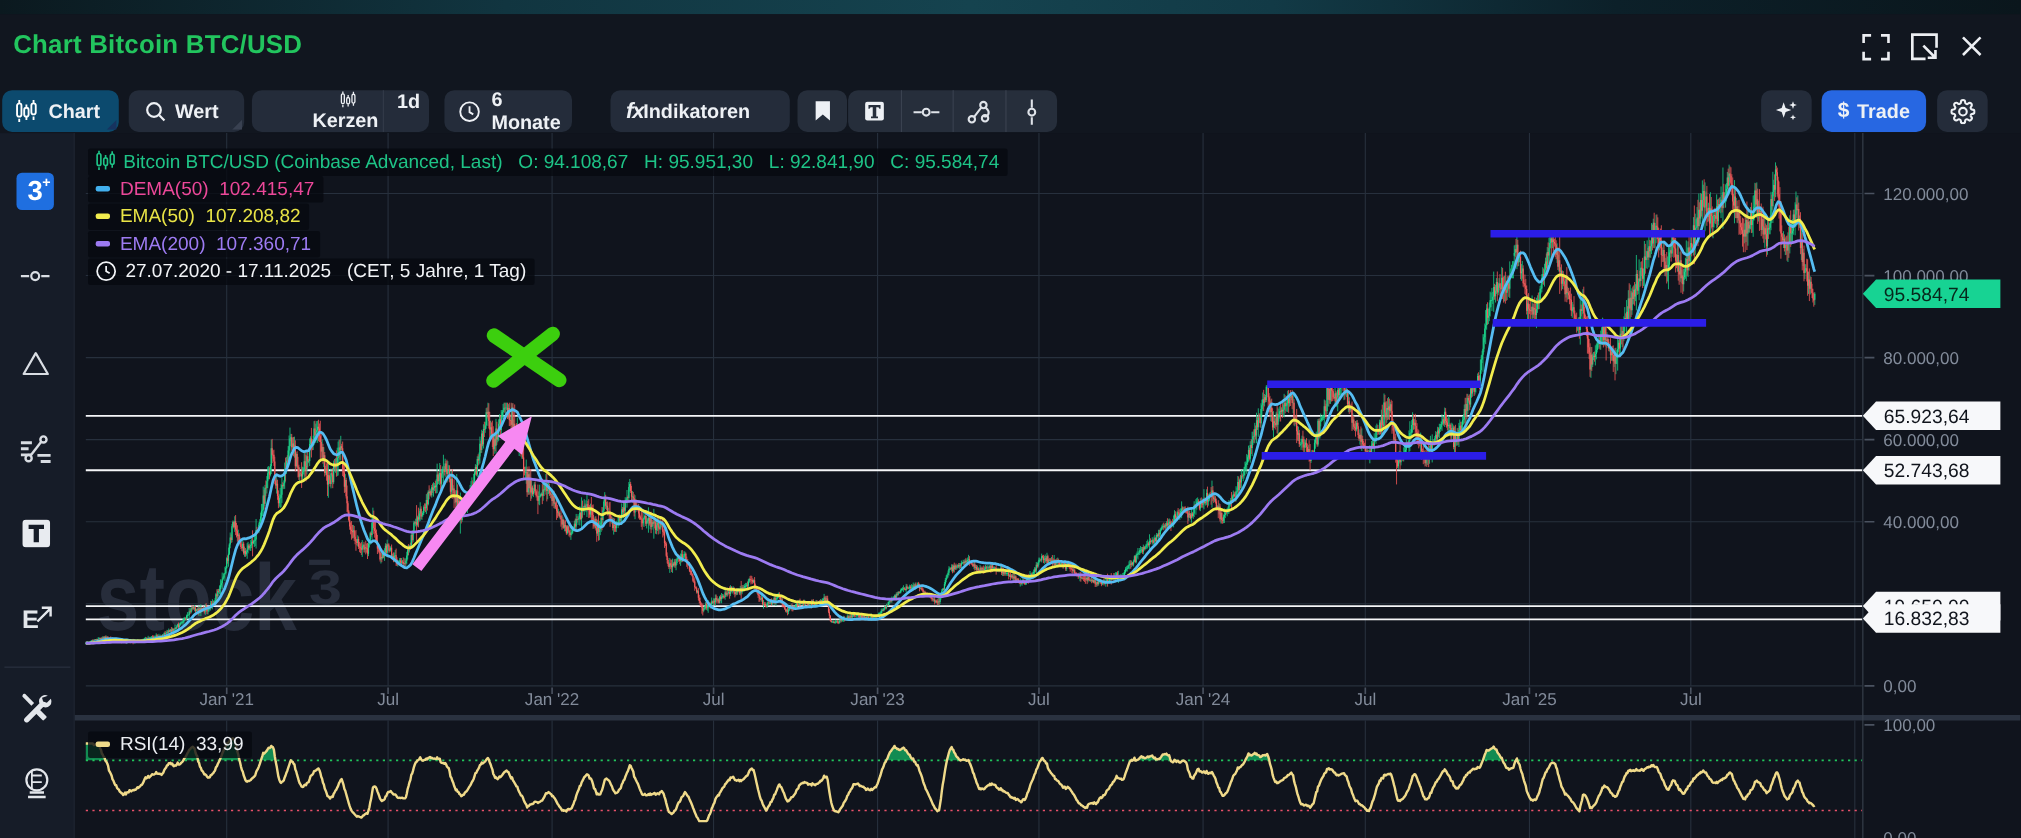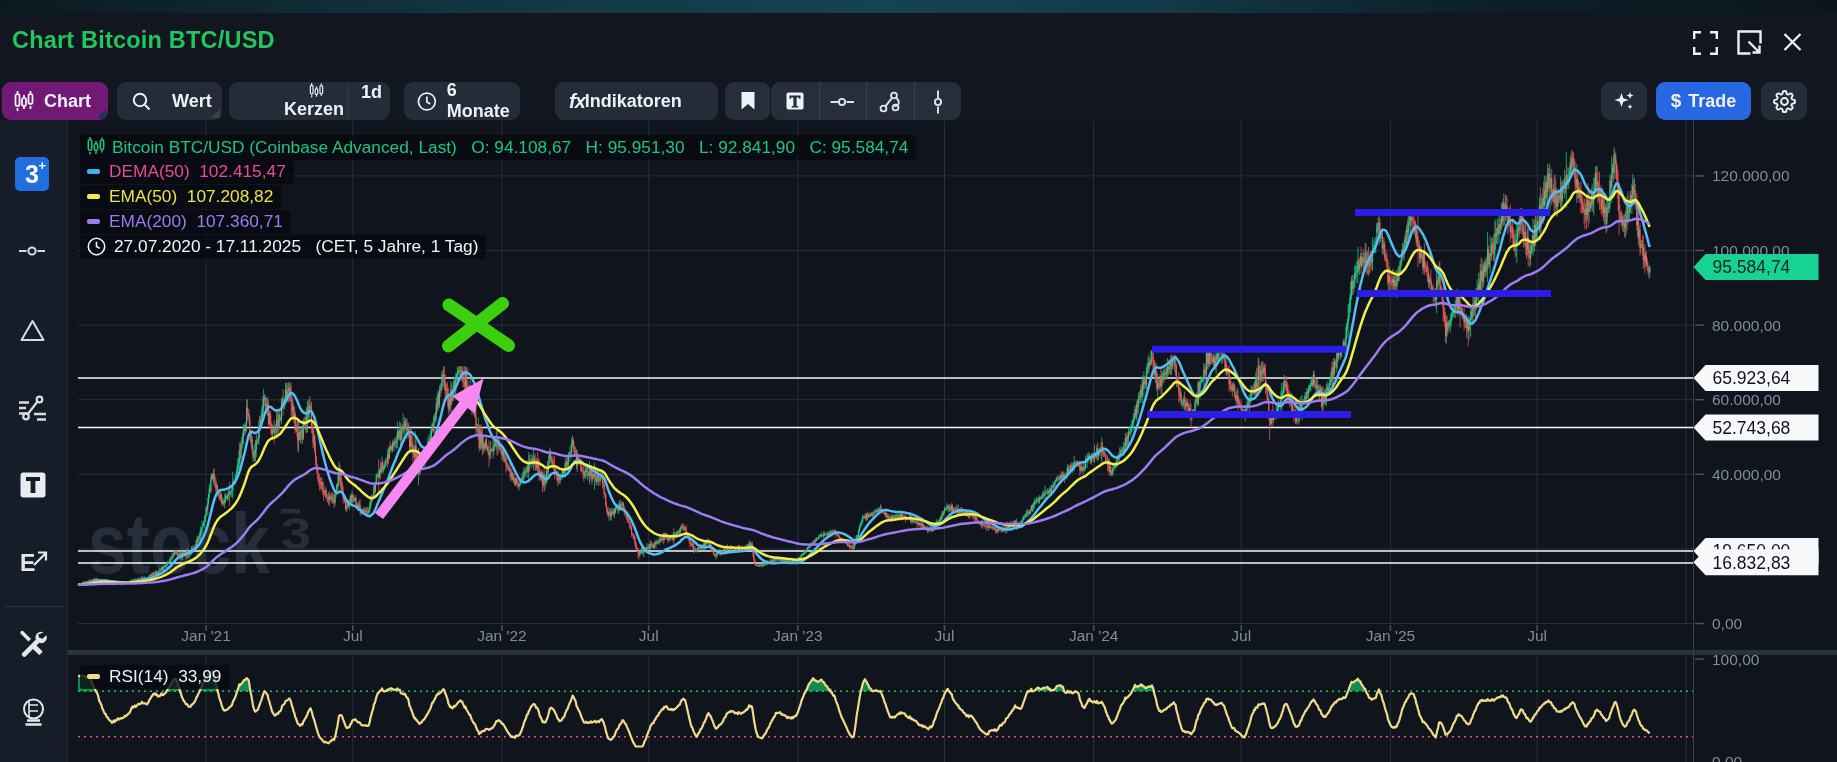--- a/index.html
+++ b/index.html
@@ -29,37 +29,37 @@
   <path d="M2.2 10V3.2H9 M18 3.2h6.8V10 M24.8 18v6.8H18 M9 24.8H2.2V18"></path>
 </svg>
 <svg class="wico" style="left:1736px;top:29px" width="27" height="28" viewBox="0 0 27 28" fill="none" stroke="#eceef2" stroke-width="2.4">
   <path d="M24.5 14.5V2.5H2.5v22h12"></path>
   <path d="M12.5 12.5L23 23 M23.5 16.5V23.5H16.5"></path>
 </svg>
 <svg class="wico" style="left:1783px;top:33px" width="19" height="18" viewBox="0 0 19 18" fill="none" stroke="#eceef2" stroke-width="2.3">
   <path d="M1.5 1L17.5 17 M17.5 1L1.5 17"></path>
 </svg>
 
-<div class="btn" style="left:2px;width:106px;background:#701a75;">
+<div class="btn" style="left:2px;width:106px;background:#0c4a6e;">
   <svg style="margin-left:12px" width="20" height="22" viewBox="0 0 20 22" fill="none" stroke="#fff" stroke-width="1.7">
     <path d="M3.5 1v3 M3.5 18v3 M3.5 4h0a2 2 0 0 1 2 2v8a2 2 0 0 1-2 2h0a2 2 0 0 1-2-2V6a2 2 0 0 1 2-2Z"></path>
     <path d="M10 4v3 M10 15v3 M10 7h0a2 2 0 0 1 2 2v4a2 2 0 0 1-2 2h0a2 2 0 0 1-2-2V9a2 2 0 0 1 2-2Z" transform="translate(0,1)"></path>
     <path d="M16.5 1v3 M16.5 16v3 M16.5 4h0a2 2 0 0 1 2 2v6a2 2 0 0 1-2 2h0a2 2 0 0 1-2-2V6a2 2 0 0 1 2-2Z"></path>
   </svg>
   <span style="margin-left:10px">Chart</span>
   <svg style="position:absolute;right:2px;bottom:2px" width="9" height="9">
       <path d="M9 0L9 9L0 9Z" fill="#17335f"></path>
     </svg>
 </div>
 <div class="btn" style="left:117px;width:105px;">
   <svg style="margin-left:15px" width="19" height="19" viewBox="0 0 19 19" fill="none" stroke="#eef1f5" stroke-width="2">
     <circle cx="8" cy="8" r="6.2"></circle>
       <path d="M12.8 12.8L17.5 17.5"></path>
   </svg>
-  <span style="margin-left:21px">Wert</span>
+  <span style="margin-left:8px">Wert</span>
   <svg style="position:absolute;right:2px;bottom:2px" width="9" height="9">
       <path d="M9 0L9 9L0 9Z" fill="#394151"></path>
     </svg>
 </div>
 <div class="btn" style="left:229px;width:161px;flex-direction:column;">
   <svg style="margin-left:14px" width="21" height="23" viewBox="0 0 21 23" fill="none" stroke="#eef1f5" stroke-width="1.6">
     <path d="M4 1.5v3 M4 18v3 M4 4.5h0a1.8 1.8 0 0 1 1.8 1.8v8.4a1.8 1.8 0 0 1-1.8 1.8h0a1.8 1.8 0 0 1-1.8-1.8V6.3a1.8 1.8 0 0 1 1.8-1.8Z"></path>
     <path d="M10.5 6v3 M10.5 17v3 M10.5 9h0a1.8 1.8 0 0 1 1.8 1.8v4.4a1.8 1.8 0 0 1-1.8 1.8h0a1.8 1.8 0 0 1-1.8-1.8v-4.4A1.8 1.8 0 0 1 10.5 9Z"></path>
     <path d="M17 2v3 M17 16v3 M17 5h0a1.8 1.8 0 0 1 1.8 1.8v7.4a1.8 1.8 0 0 1-1.8 1.8h0a1.8 1.8 0 0 1-1.8-1.8V6.8A1.8 1.8 0 0 1 17 5Z"></path>
   </svg>

